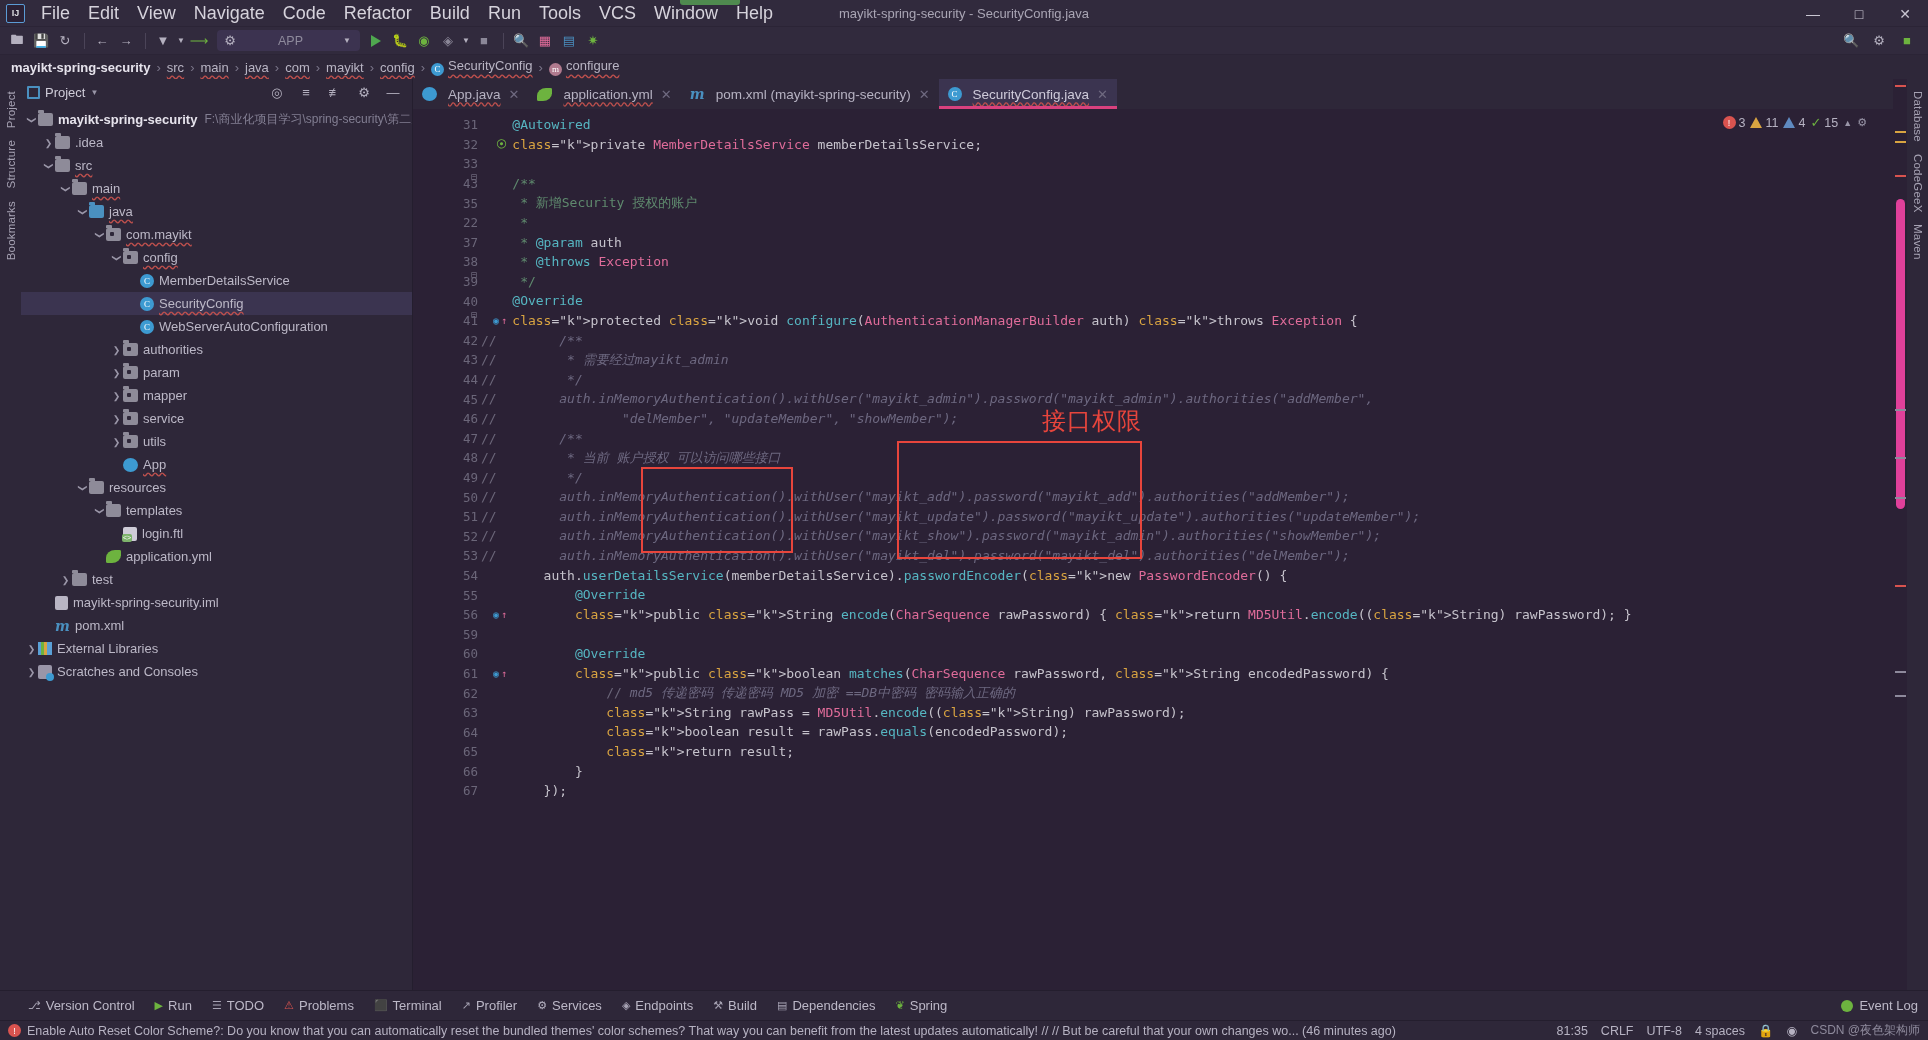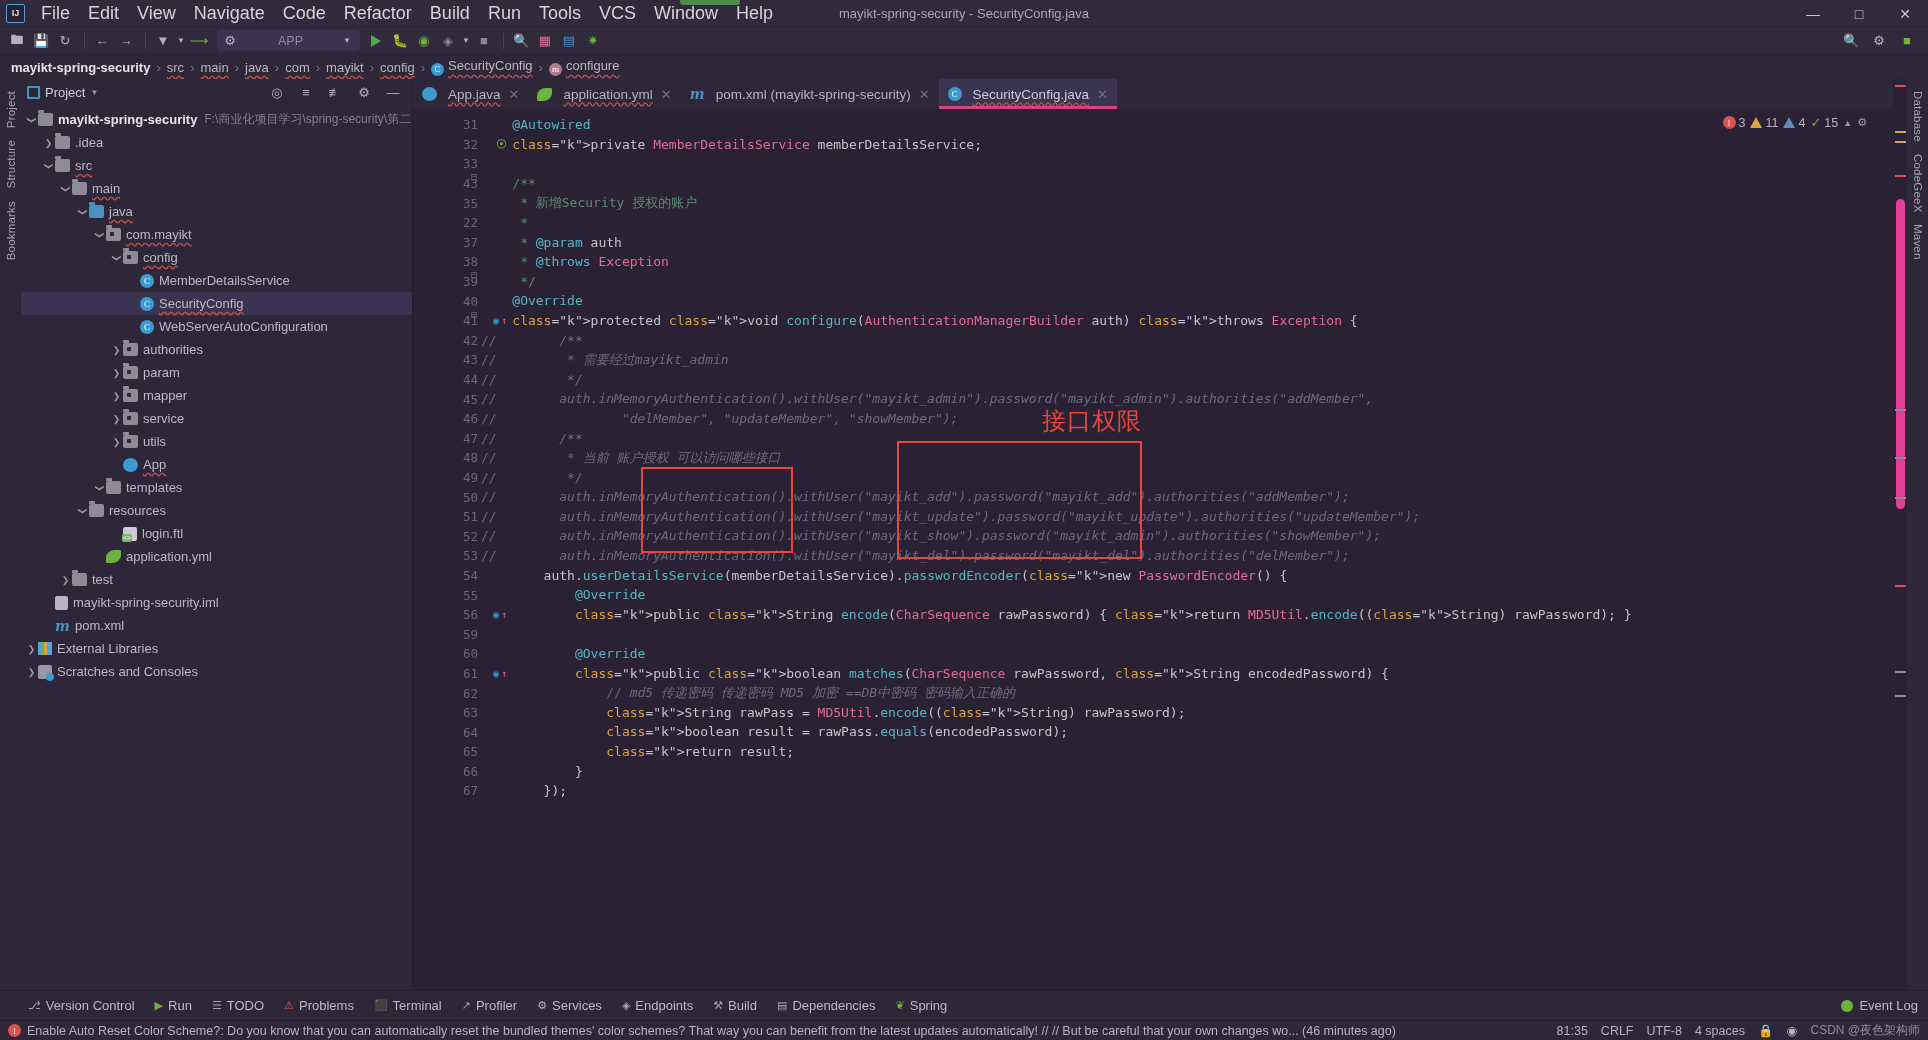--- a/index.html
+++ b/index.html
@@ -398,29 +398,29 @@
         <div class="tnode" style="padding-left: 89px;">
           <span class="arrow">❯</span>
           <div class="ficon pkg"></div>
           <span class="tlabel">utils</span>
         </div>
         <div class="tnode" style="padding-left: 89px;">
           <span class="arrow"></span>
           <div class="springico blue"></div>
           <span class="tlabel wavy">App</span>
         </div>
+        <div class="tnode" style="padding-left: 55px;">
+          <span class="arrow" style="transform: rotate(90deg);">❯</span>
+          <div class="ficon folder" style="background: rgb(142, 139, 153);"></div>
+          <span class="tlabel">resources</span>
+        </div>
         <div class="tnode" style="padding-left: 72px;">
           <span class="arrow" style="transform: rotate(90deg);">❯</span>
           <div class="ficon folder"></div>
           <span class="tlabel">templates</span>
-        </div>
-        <div class="tnode" style="padding-left: 55px;">
-          <span class="arrow" style="transform: rotate(90deg);">❯</span>
-          <div class="ficon folder" style="background: rgb(142, 139, 153);"></div>
-          <span class="tlabel">resources</span>
         </div>
         <div class="tnode" style="padding-left: 89px;">
           <span class="arrow"></span>
           <div class="ftlico"></div>
           <span class="tlabel">login.ftl</span>
         </div>
         <div class="tnode" style="padding-left: 72px;">
           <span class="arrow"></span>
           <div class="ymlico"></div>
           <span class="tlabel">application.yml</span>

